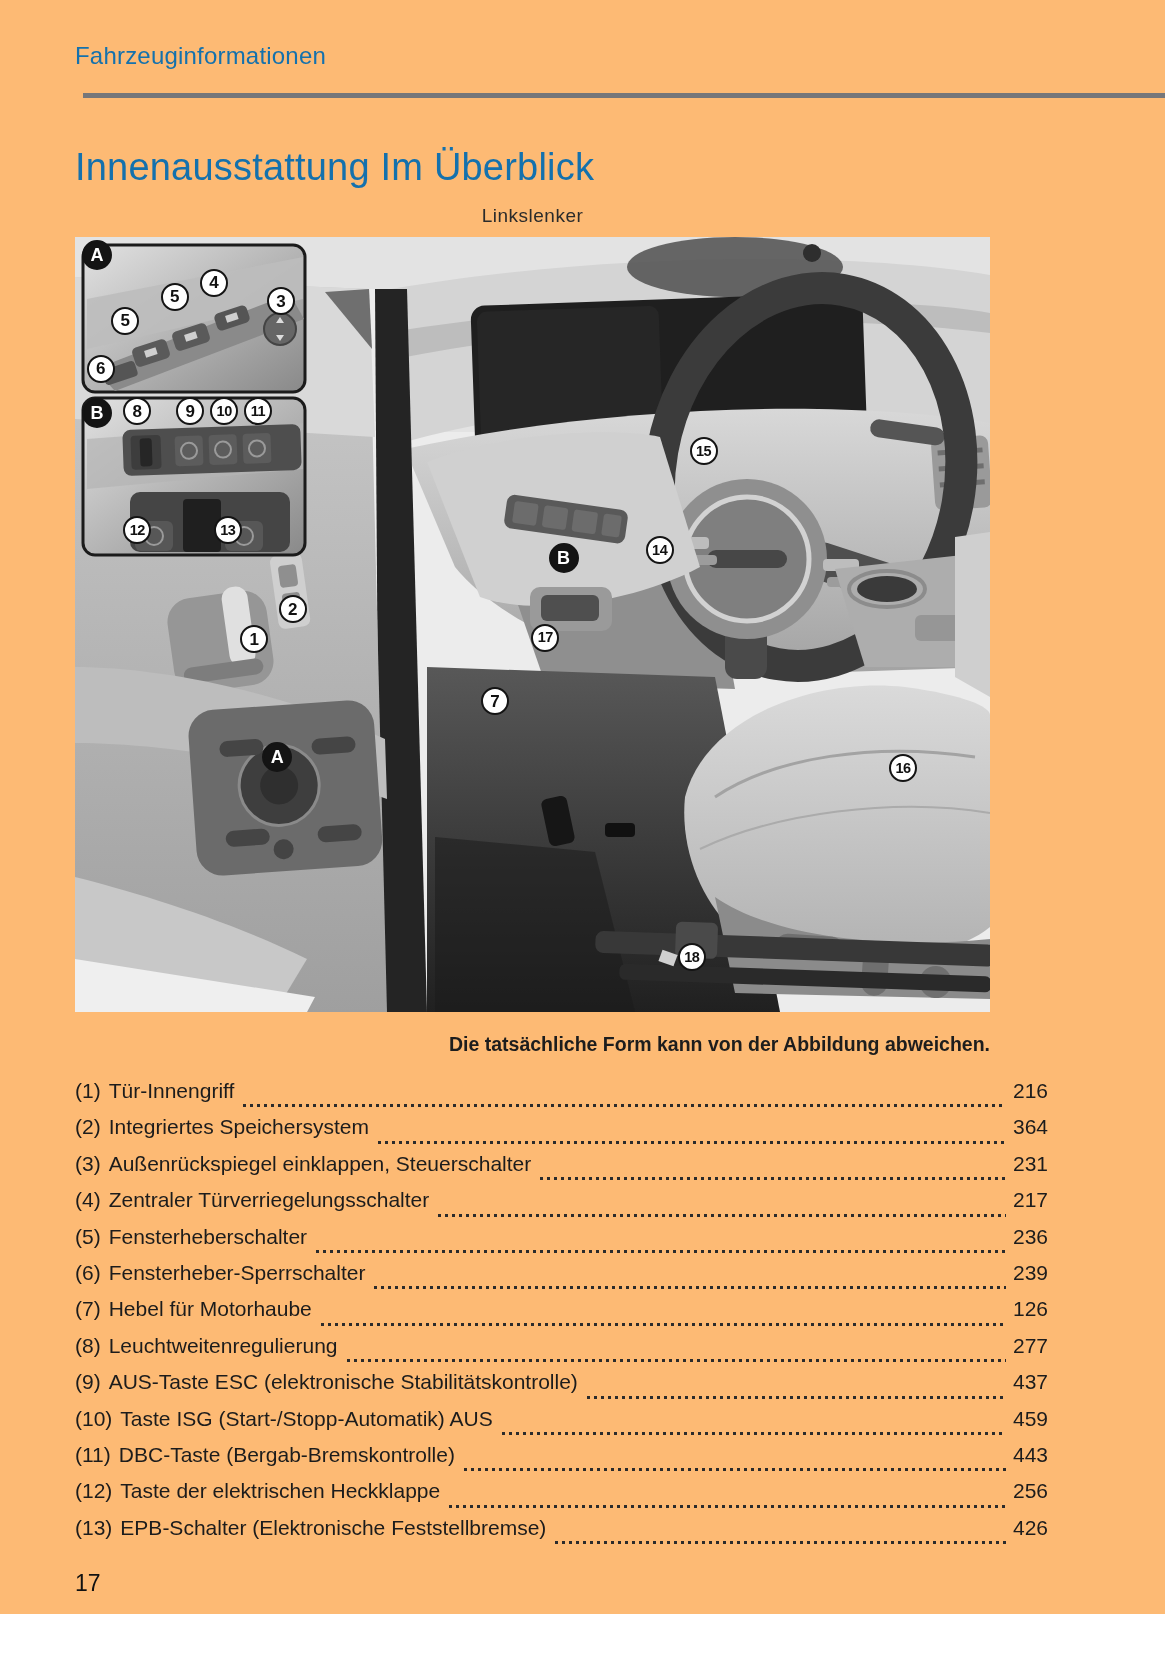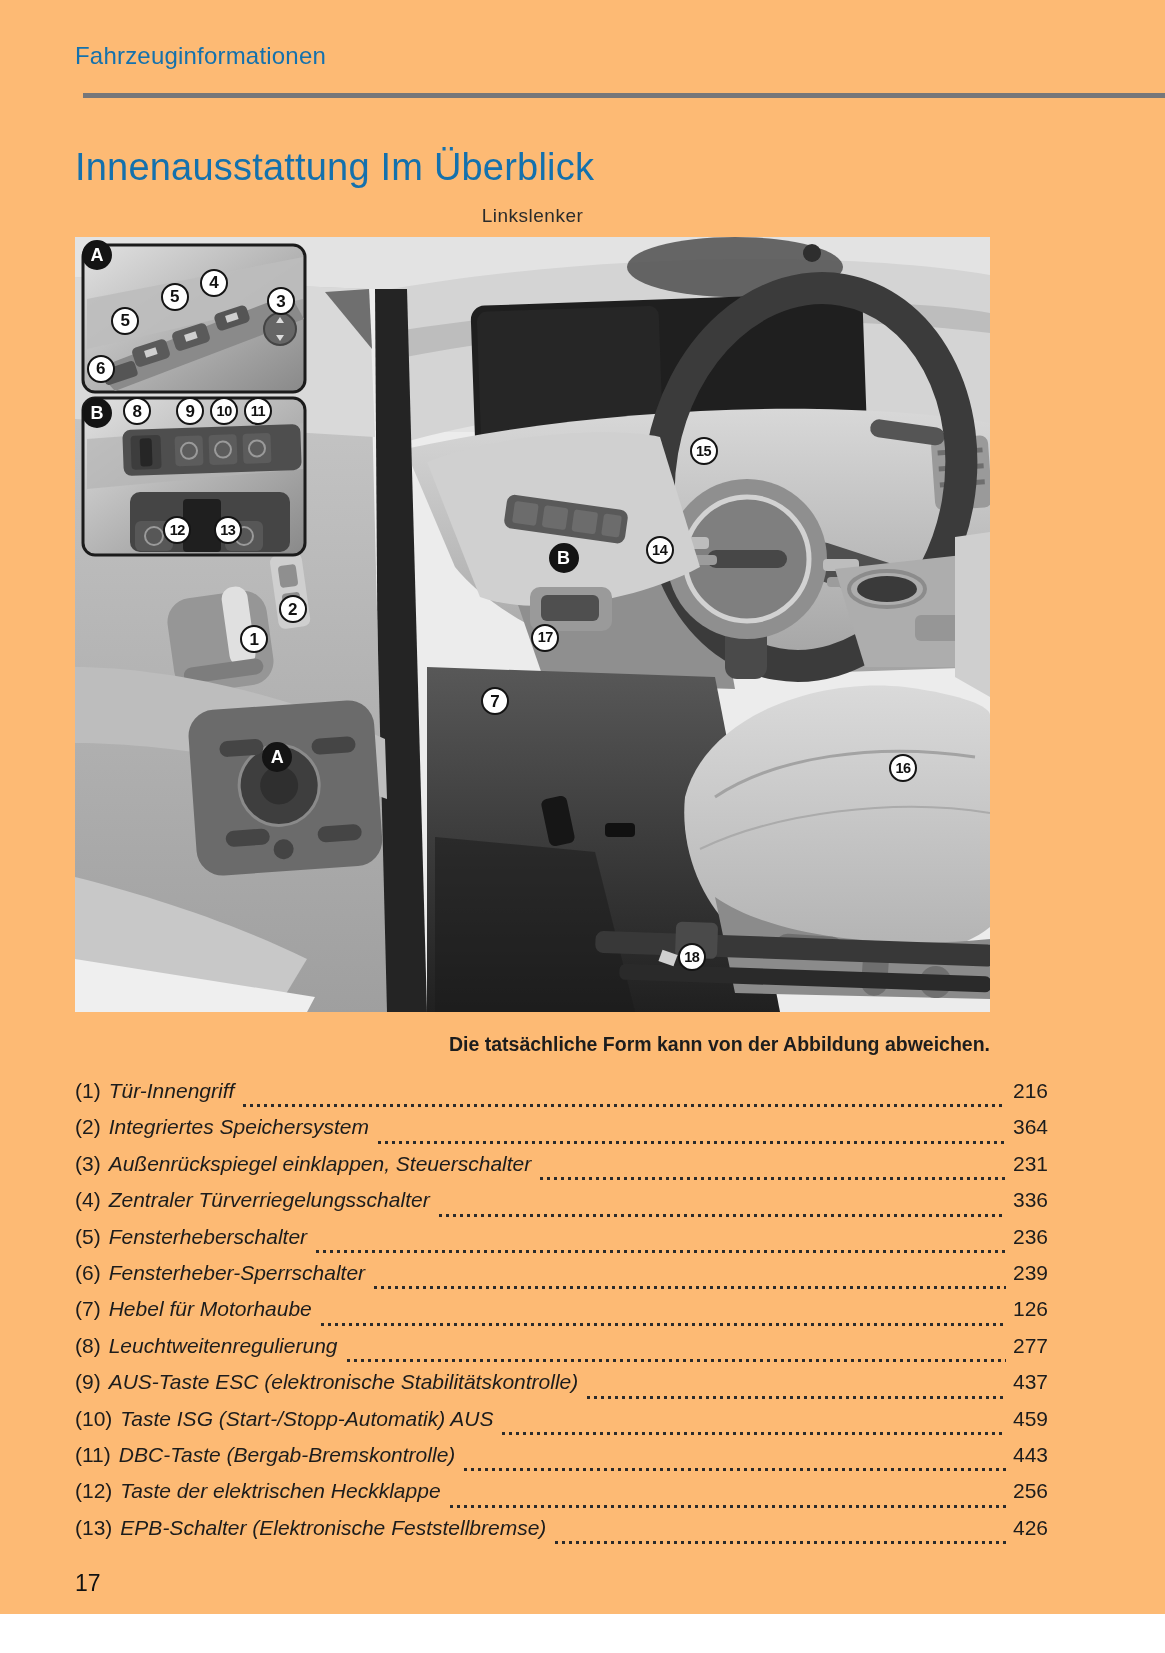--- a/index.html
+++ b/index.html
@@ -52,21 +52,21 @@
     text-align:right;font-size:19.5px;font-weight:600;color:#1d1d1d;
   }
   .index-list{
     position:absolute;left:75px;top:1079px;width:973px;
   }
   .idx-row{
     display:flex;align-items:baseline;height:36.4px;
     font-size:21px;color:#1c1c1c;
   }
   .idx-num{white-space:nowrap;}
-  .idx-label{white-space:nowrap;margin-left:8px;font-style:italic;}
+  .idx-label{white-space:nowrap;margin-left:8px;}
   .leader{
     flex:1;align-self:flex-end;height:3px;margin:0 7px 8px 9px;
     background-image:repeating-linear-gradient(to right,#2b2b2b 0 3px,transparent 3px 7px);
   }
   .idx-page{white-space:nowrap;}
   .page-number{
     position:absolute;left:75px;top:1570px;
     font-size:23px;color:#111;
   }
 </style>
@@ -277,21 +277,21 @@
         <div class="callout callout-number" style="left: 15.2%; top: 5.9%;">4</div>
         <div class="callout callout-number" style="left: 10.9%; top: 7.7%;">5</div>
         <div class="callout callout-number" style="left: 22.5%; top: 8.3%;">3</div>
         <div class="callout callout-number" style="left: 5.5%; top: 10.8%;">5</div>
         <div class="callout callout-number" style="left: 2.8%; top: 17%;">6</div>
         <div class="callout callout-letter" style="left: 2.4%; top: 22.7%;">B</div>
         <div class="callout callout-number" style="left: 6.8%; top: 22.5%;">8</div>
         <div class="callout callout-number" style="left: 12.6%; top: 22.5%;">9</div>
         <div class="callout callout-number two" style="left: 16.3%; top: 22.5%; text-align: right;">10</div>
         <div class="callout callout-number two" style="left: 20%; top: 22.5%;">11</div>
-        <div class="callout callout-number two" style="left: 6.8%; top: 37.8%; margin-left: 40px;">12</div>
+        <div class="callout callout-number two" style="left: 6.8%; top: 37.8%;">12</div>
         <div class="callout callout-number two" style="left: 16.7%; top: 37.8%;">13</div>
         <div class="callout callout-number two" style="left: 68.7%; top: 27.6%;">15</div>
         <div class="callout callout-number two" style="left: 63.9%; top: 40.4%;">14</div>
         <div class="callout callout-letter" style="left: 53.4%; top: 41.4%;">B</div>
         <div class="callout callout-number" style="left: 23.8%; top: 48%;">2</div>
         <div class="callout callout-number" style="left: 19.6%; top: 51.9%;">1</div>
         <div class="callout callout-number two" style="left: 51.4%; top: 51.7%;">17</div>
         <div class="callout callout-number" style="left: 45.9%; top: 59.9%;">7</div>
         <div class="callout callout-letter" style="left: 22.1%; top: 67.1%;">A</div>
         <div class="callout callout-number two" style="left: 90.5%; top: 68.5%;">16</div>
@@ -320,21 +320,21 @@
     <span class="idx-num">(3)</span>
     <span class="idx-label">Außenrückspiegel einklappen, Steuerschalter</span>
     <span class="leader"></span>
     <span class="idx-page">231</span>
   </div>
 
   <div class="idx-row">
     <span class="idx-num">(4)</span>
     <span class="idx-label">Zentraler Türverriegelungsschalter</span>
     <span class="leader"></span>
-    <span class="idx-page">336</span>
+    <span class="idx-page">217</span>
   </div>
 
   <div class="idx-row">
     <span class="idx-num">(5)</span>
     <span class="idx-label">Fensterheberschalter</span>
     <span class="leader"></span>
     <span class="idx-page">236</span>
   </div>
 
   <div class="idx-row">

